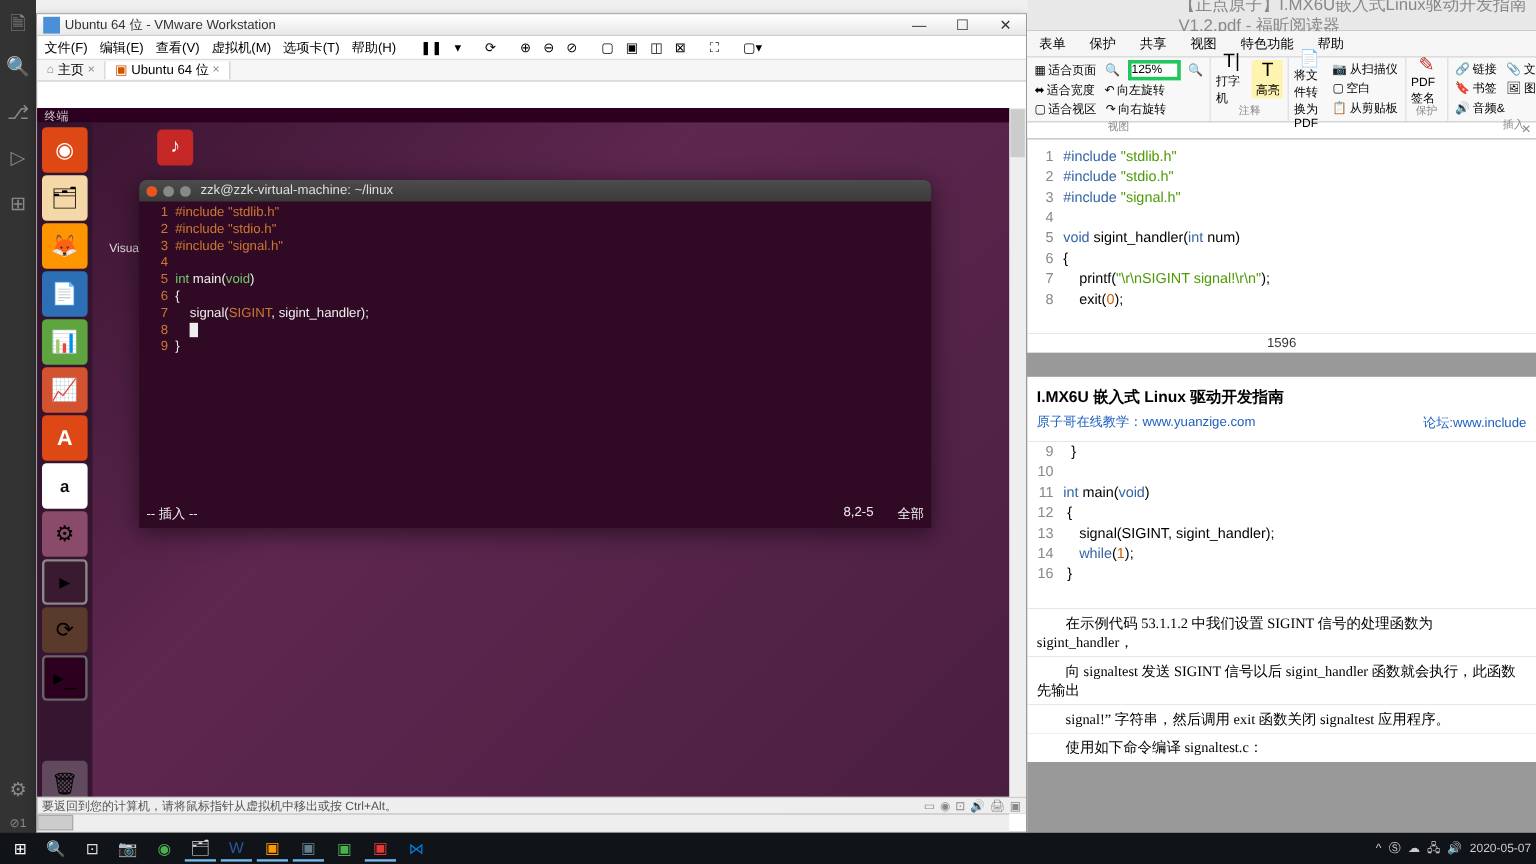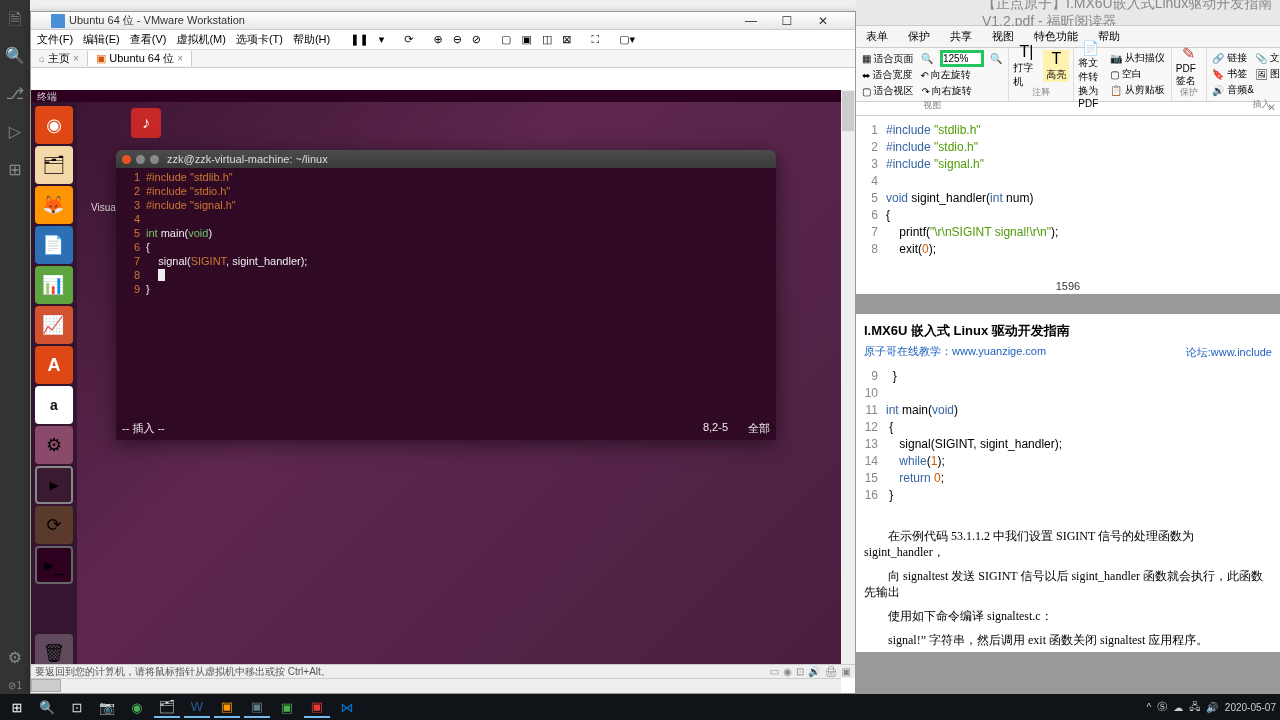--- a/index.html
+++ b/index.html
@@ -5,21 +5,21 @@
 * { margin:0; padding:0; box-sizing:border-box; font-family:"Microsoft YaHei",Arial,sans-serif; }
 body { width:1280px; height:720px; overflow:hidden; background:#f0f0f0; position:relative; }
 
 
 .vscode-strip { position:absolute; left:0; top:0; width:30px; height:720px; background:#333; display:flex; flex-direction:column; align-items:center; padding-top:8px; gap:18px; color:#888; }
 .vscode-strip .ic { width:20px; height:20px; font-size:16px; text-align:center; cursor:pointer; }
 .vscode-bottom { position:absolute; bottom:20px; display:flex; flex-direction:column; gap:12px; align-items:center; }
 
 
 .vmware { position:absolute; left:30px; top:11px; width:826px; height:683px; background:#fff; border:1px solid #999; box-shadow:0 2px 8px rgba(0,0,0,.3); }
-.vm-title { height:18px; background:linear-gradient(#fff,#e8e8e8); border-bottom:1px solid #ccc; display:flex; align-items:center; padding:0 20px; font-size:11px; color:#333; }
+.vm-title { height:18px; background:linear-gradient(#fff,#e8e8e8); border-bottom:1px solid #ccc; display:flex; align-items:center; padding:0 5px; font-size:11px; color:#333; }
 .vm-title .logo { width:14px; height:14px; background:#4a90d9; margin-right:4px; }
 .vm-title .wbtns { margin-left:auto; display:flex; gap:12px; }
 .vm-title .wbtns span { width:24px; text-align:center; cursor:pointer; font-size:12px; }
 .vm-menu { height:20px; display:flex; align-items:center; padding:0 6px; gap:10px; font-size:11px; border-bottom:1px solid #ddd; }
 .vm-menu span { cursor:pointer; }
 .vm-tabs { height:18px; display:flex; align-items:center; font-size:11px; border-bottom:1px solid #ccc; background:#f5f5f5; }
 .vm-tabs .tab { padding:0 8px; border-right:1px solid #ccc; display:flex; align-items:center; gap:3px; cursor:pointer; }
 .vm-tabs .tab.act { background:#fff; }
 .vm-tabs .home-ic { color:#888; font-size:10px; }
 .vm-tabs .close { color:#888; font-size:10px; }
@@ -410,33 +410,29 @@
         </div>
         <div class="cl">
           <span class="cno">13</span>
           <span>&nbsp;&nbsp;&nbsp;&nbsp;signal(SIGINT, sigint_handler);</span>
         </div>
         <div class="cl">
           <span class="cno">14</span>
           <span>&nbsp;&nbsp;&nbsp;&nbsp;<span class="k-kw">while</span>(<span class="k-num">1</span>);</span>
         </div>
         <div class="cl">
-          <span class="cno">15</span>
-          <span>&nbsp;&nbsp;&nbsp;&nbsp;<span class="k-kw">return</span> <span class="k-num">0</span>;</span>
-        </div>
-        <div class="cl">
           <span class="cno">16</span>
           <span>&nbsp;}</span>
         </div>
       </div>
     <div id="pdf-body">
         <div class="pdf-body-text">在示例代码 53.1.1.2 中我们设置 SIGINT 信号的处理函数为 sigint_handler，</div>
         <div class="pdf-body-text">向 signaltest 发送 SIGINT 信号以后 sigint_handler 函数就会执行，此函数先输出</div>
+        <div class="pdf-body-text">signal!” 字符串，然后调用 exit 函数关闭 signaltest 应用程序。</div>
         <div class="pdf-body-text">使用如下命令编译 signaltest.c：</div>
-        <div class="pdf-body-text">signal!” 字符串，然后调用 exit 函数关闭 signaltest 应用程序。</div>
       </div>
   </div>
   <div class="pdf-statusbar">
     <span class="nav-ic">⏮</span>
     <span class="nav-ic">◀</span>
     <input class="pg-input" value="1264" style="">
     <span>/ 1593</span>
     <span class="nav-ic">▶</span>
     <span class="nav-ic">⏭</span>
     <span class="nav-ic">▭</span>

